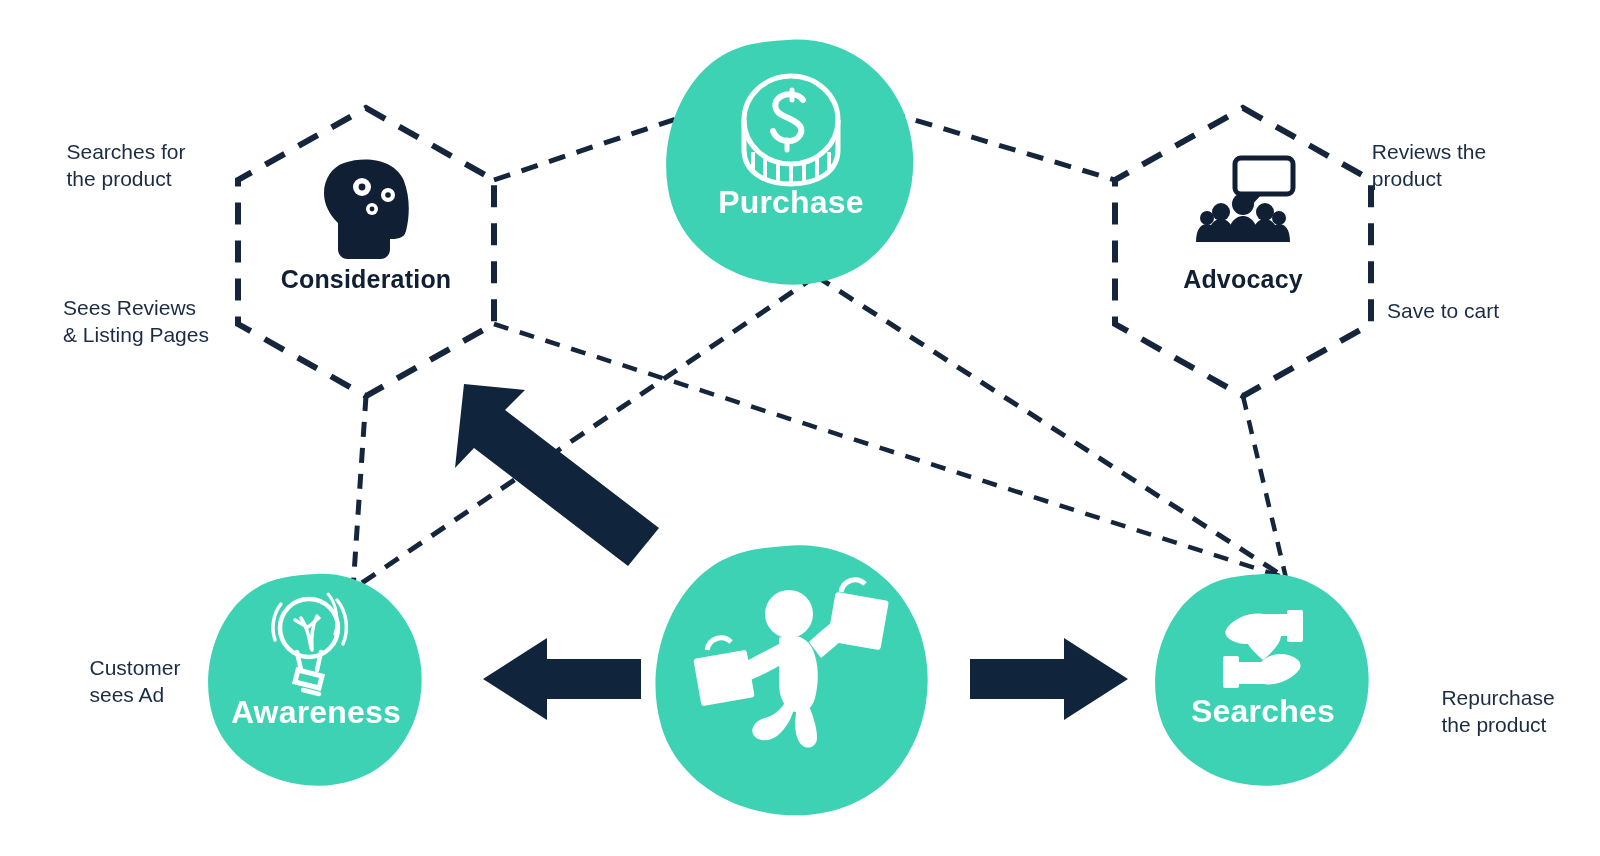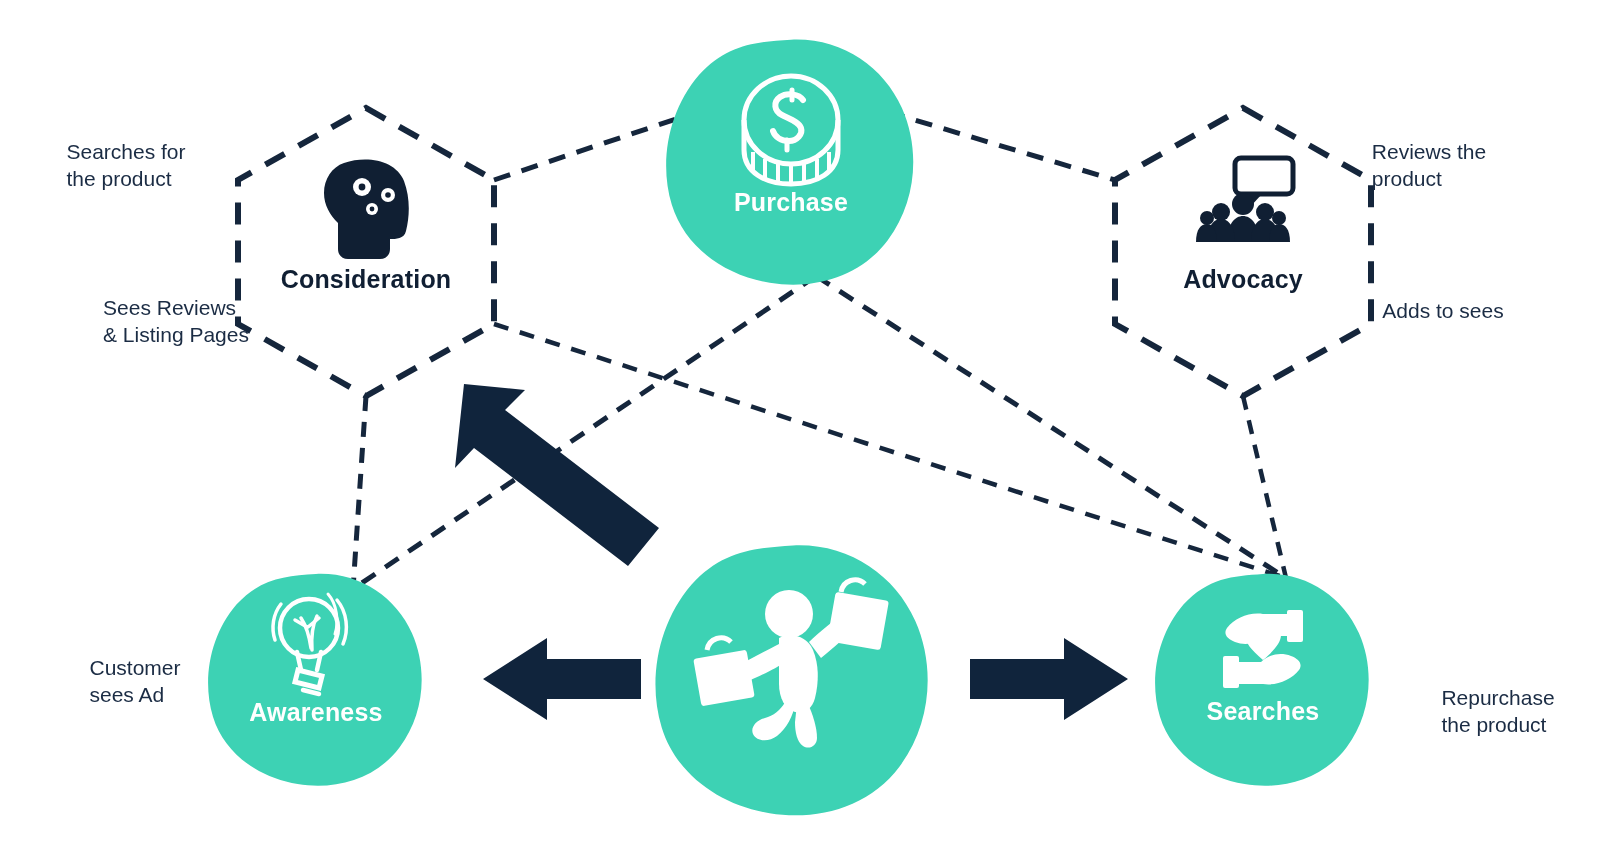--- a/index.html
+++ b/index.html
@@ -9,21 +9,21 @@
     font-family:"Liberation Sans", sans-serif;
     overflow:hidden;
   }
   #stage { position:relative; width:1600px; height:856px; }
   #canvas { position:absolute; inset:0; width:1600px; height:856px; display:block; }
 
   .node-label {
     position:absolute;
     font-weight:bold;
     color:#ffffff;
-    font-size:25px;
+    font-size:32px;
     letter-spacing:.2px;
     white-space:nowrap;
     transform:translate(-50%,-50%);
     pointer-events:none;
   }
   .hex-label {
     position:absolute;
     font-weight:bold;
     color:#101F33;
     font-size:25px;
@@ -199,23 +199,23 @@
 
   <div class="node-label" style="left:791px; top:202px;">Purchase</div>
   <div class="node-label" style="left:316px; top:712px;text-align:right;">Awareness</div>
   <div class="node-label" style="left:1263px; top:711px;">Searches</div>
 
   <div class="hex-label" style="left:366px; top:279px;">Consideration</div>
   <div class="hex-label" style="left:1243px; top:279px;">Advocacy</div>
 
   <div class="caption" style="left:126px;  top:166px;">Searches for
 the product</div>
-  <div class="caption" style="left:136px;  top:322px;margin-left:40px;">Sees Reviews
+  <div class="caption" style="left:136px;  top:322px;">Sees Reviews
 &amp; Listing Pages</div>
   <div class="caption" style="left:1429px; top:166px;">Reviews the
 product</div>
-  <div class="caption" style="left:1443px; top:311px;">Adds to sees</div>
+  <div class="caption" style="left:1443px; top:311px;">Save to cart</div>
   <div class="caption" style="left:135px;  top:682px;">Customer
 sees Ad</div>
   <div class="caption" style="left:1498px; top:712px;">Repurchase
 the product</div>
 
 </div>
 
 </body></html>

